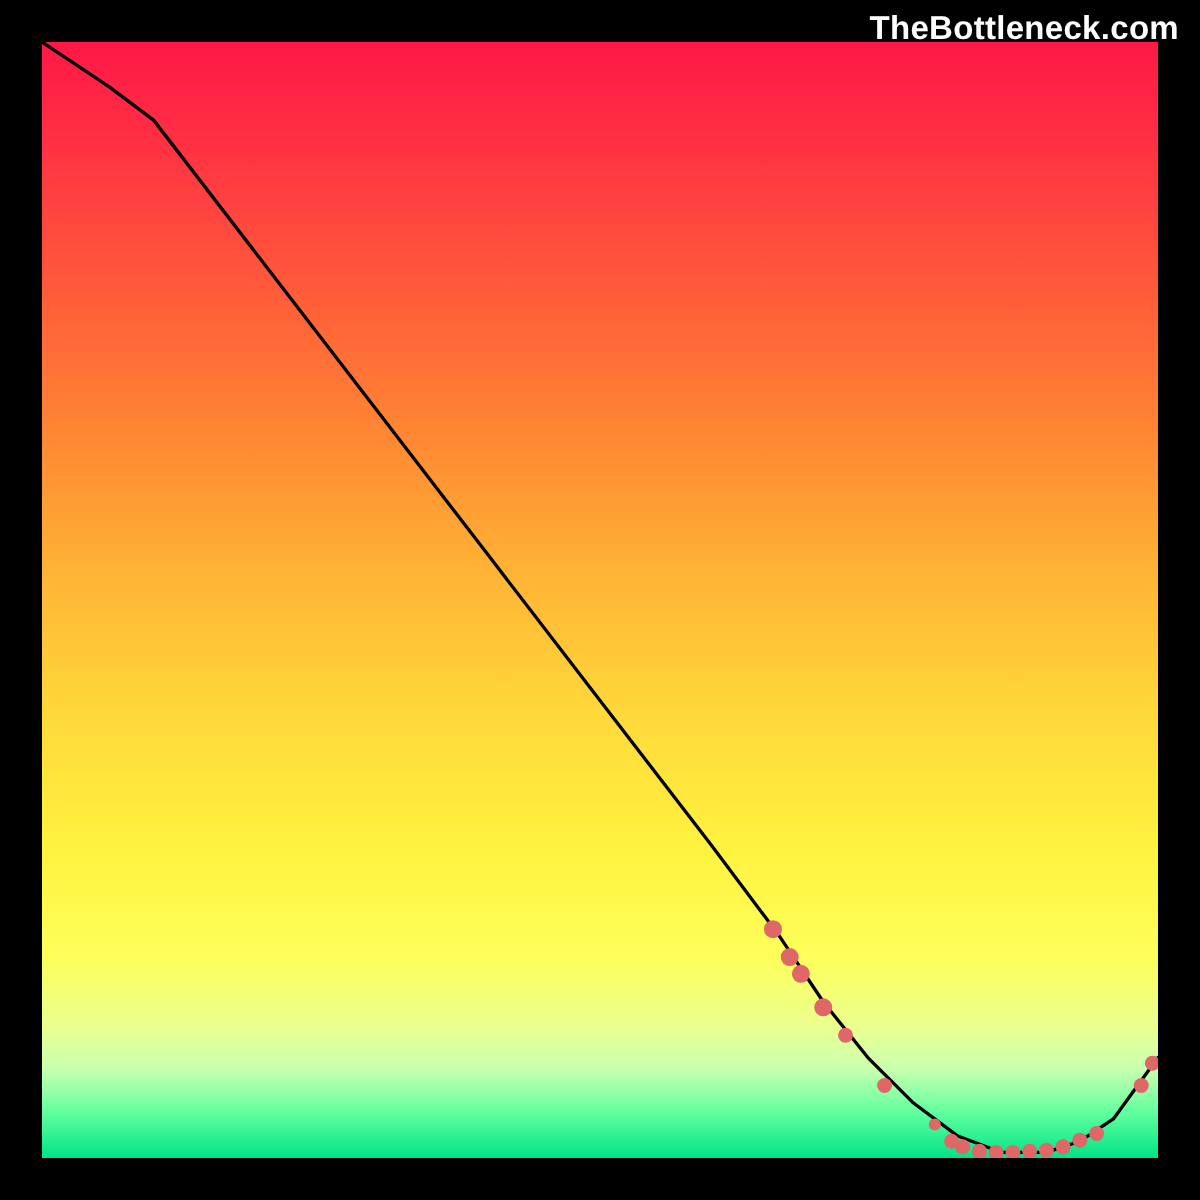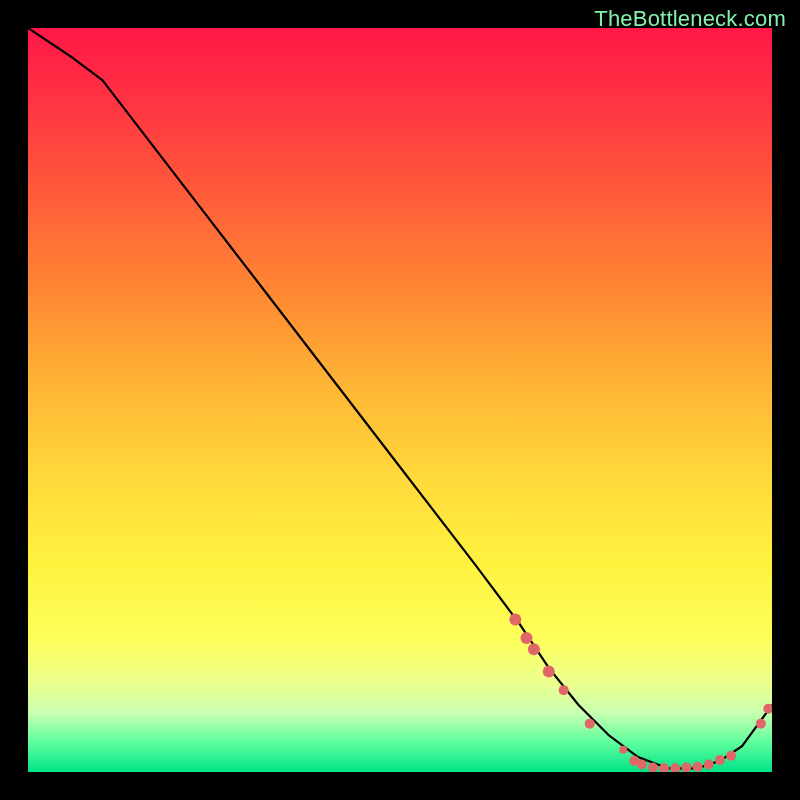--- a/index.html
+++ b/index.html
@@ -36,23 +36,23 @@
       #ecff8d 88%,
       #c9ffb0 92%,
       #5fff9e 96%,
       #00e387 100%
     );
   }
   .watermark {
     position: absolute;
     top: 6px;
     right: 14px;
-    color: #86efac;
+    color: #ffffff;
     font-size: 22px;
-    font-weight: 400;
+    font-weight: 700;
     letter-spacing: 0.2px;
     user-select: none;
   }
   svg {
     position: absolute;
     left: 0;
     top: 0;
   }
 </style>
 </head>

